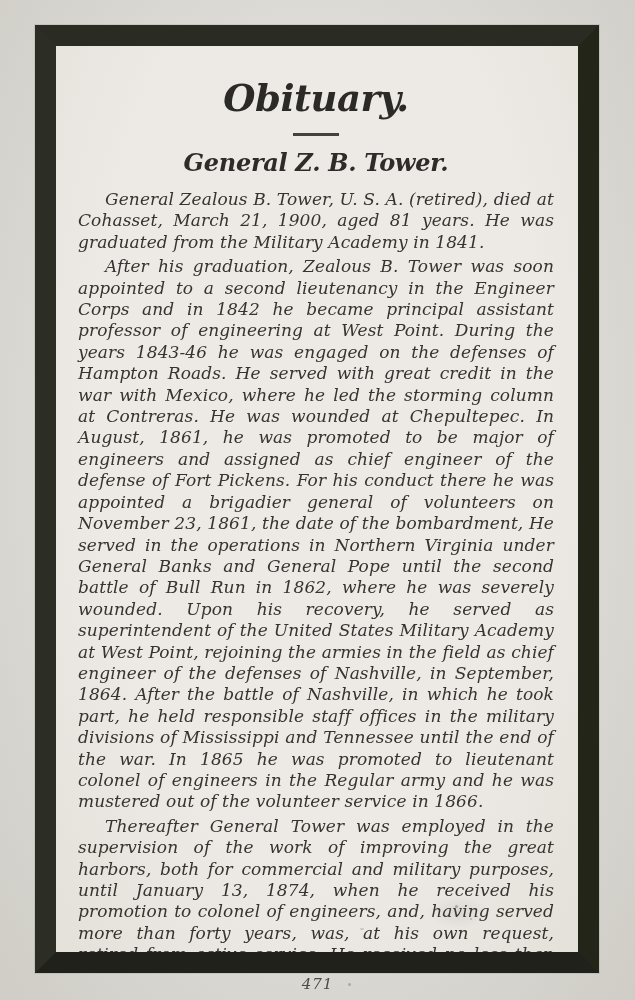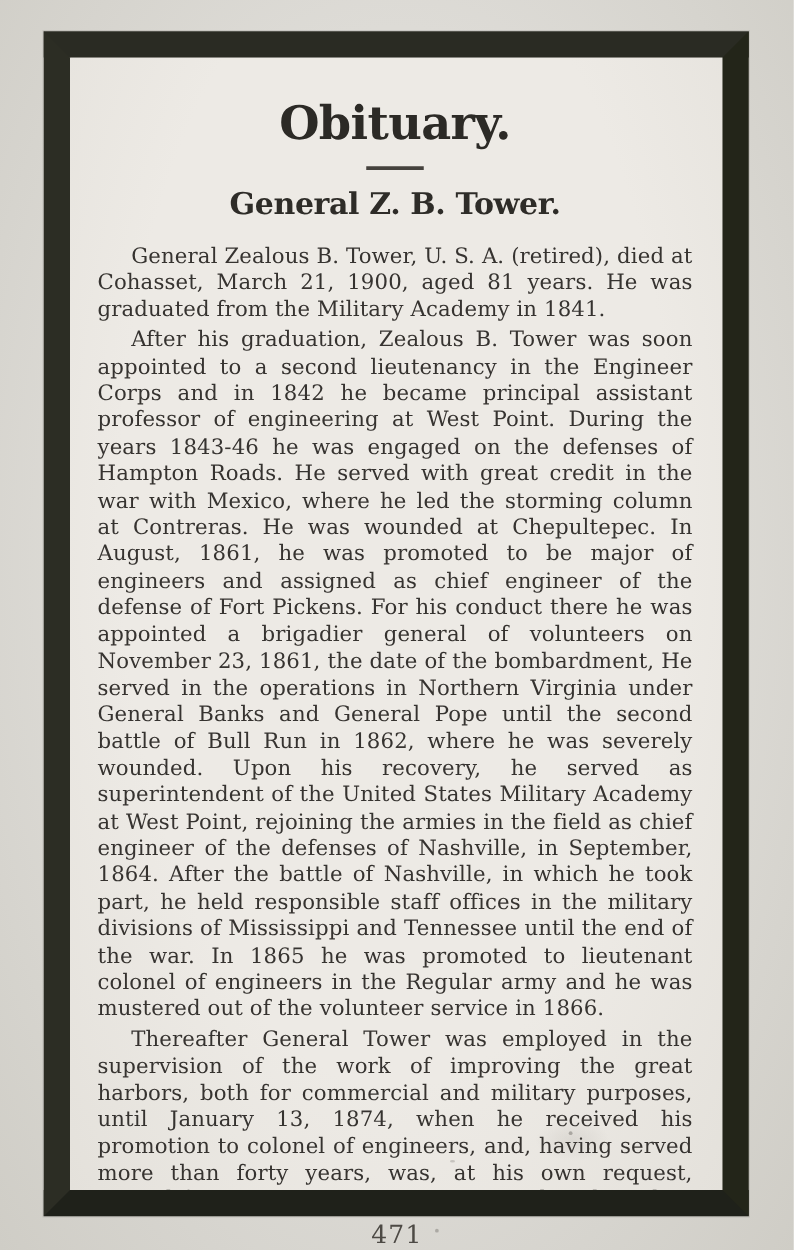--- a/index.html
+++ b/index.html
@@ -9,21 +9,21 @@
     --ink: #363330;
   }
   html, body { margin: 0; padding: 0; }
   body {
     width: 635px; height: 1000px;
     background: radial-gradient(ellipse at 50% 45%, #dddbd6 55%, #cfcdc6 100%);
     font-family: "DejaVu Serif", "Liberation Serif", serif;
     position: relative;
     overflow: hidden;
   }
-  .scan { position: absolute; inset: 0; }
+  .scan { position: absolute; inset: 0; font-style: italic; }
   .frame {
     position: absolute;
     left: 35px; top: 25px;
     width: 564px; height: 948px;
     box-sizing: border-box;
     
     border-style: solid;
     border-width: 21px;
     border-color: #2a2b23 #232519 #1f211a #2c2d24;
     background: radial-gradient(ellipse at 50% 40%, #edeae5 60%, #e4e1db 100%);
@@ -42,42 +42,42 @@
     font-weight: 700;
     letter-spacing: -0.5px;
     color: #2c2a26;
   }
   .divider {
     width: 46px; height: 3px;
     margin: 13px auto 12px auto;
     background: #45423d;
   }
   h2.subject {
-    margin: 0 0 18px 0;
+    margin: 0 0 12px 0;
     text-align: center;
     font-size: 24px;
     font-weight: 700;
     letter-spacing: -0.3px;
     color: #2e2c28;
   }
   p.body-par {
     margin: 0 0 3px 0;
     font-size: 17px;
     line-height: 21.4px;
     text-align: justify;
     text-indent: 27px;
     letter-spacing: 0.1px;
     color: var(--ink);
   }
   .page-number {
     position: absolute;
     left: 0; right: 0;
     top: 975px;
     text-align: center;
-    font-size: 20px;
+    font-size: 15px;
     letter-spacing: 1px;
     color: #4d4a45;
   }
   
   .speck { position: absolute; border-radius: 50%; background: rgba(70,66,60,0.35); }
   .speck.s1 { width: 3px; height: 3px; left: 455px; top: 905px; }
   .speck.s2 { width: 2px; height: 2px; left: 470px; top: 918px; background: rgba(70,66,60,0.28); }
   .speck.s3 { width: 4px; height: 2px; left: 360px; top: 928px; background: rgba(70,66,60,0.22); }
   .speck.s4 { width: 3px; height: 3px; left: 348px; top: 983px; background: rgba(70,66,60,0.30); }
   .smudge {

